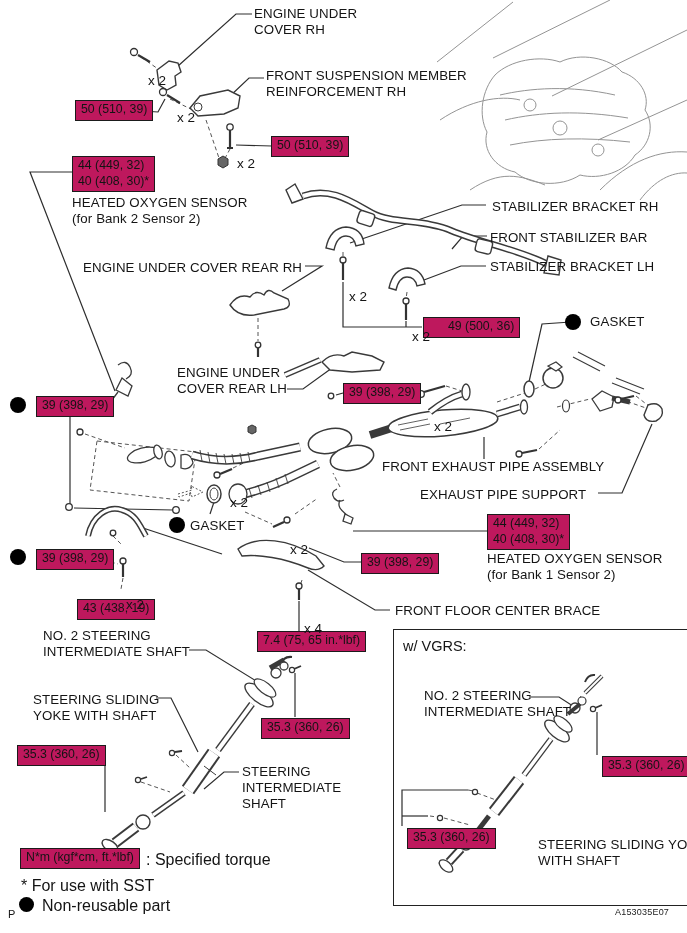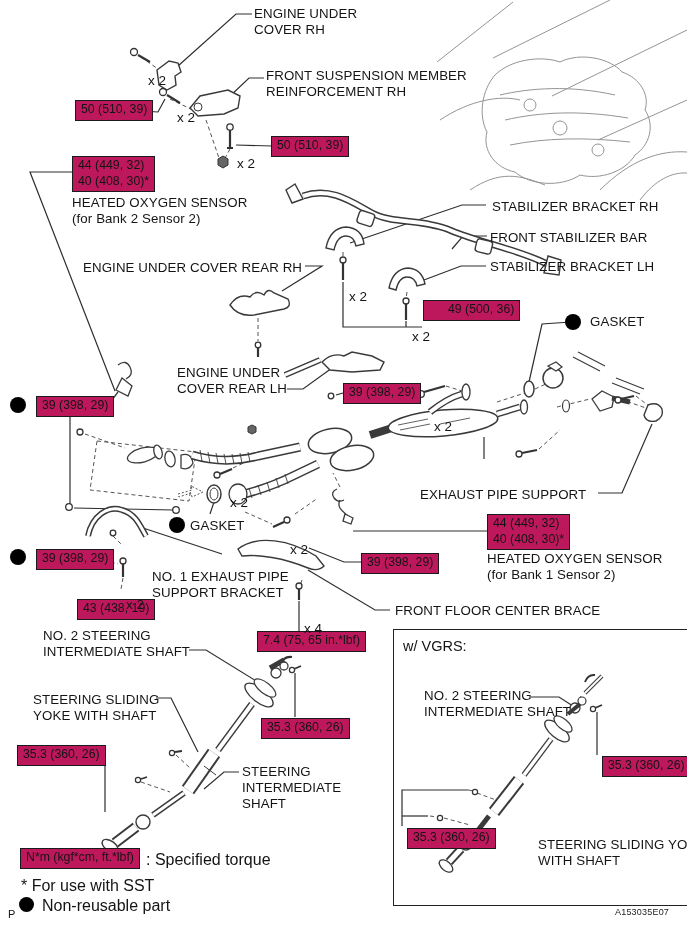--- a/index.html
+++ b/index.html
@@ -310,40 +310,39 @@
 REINFORCEMENT RH</div>
   <div class="lbl" style="left:72px;top:195px;">HEATED OXYGEN SENSOR
 (for Bank 2 Sensor 2)</div>
   <div class="lbl" style="left:492px;top:199px;">STABILIZER BRACKET RH</div>
   <div class="lbl" style="left:490px;top:230px;">FRONT STABILIZER BAR</div>
   <div class="lbl" style="left:490px;top:259px;">STABILIZER BRACKET LH</div>
   <div class="lbl" style="left:83px;top:260px;">ENGINE UNDER COVER REAR RH</div>
   <div class="lbl" style="left:177px;top:365px;">ENGINE UNDER
 COVER REAR LH</div>
   <div class="lbl" style="left:590px;top:314px;">GASKET</div>
+  <div class="lbl" style="left:382px;top:459px;">FRONT EXHAUST PIPE ASSEMBLY</div>
   <div class="lbl" style="left:420px;top:487px;">EXHAUST PIPE SUPPORT</div>
   <div class="lbl" style="left:190px;top:518px;">GASKET</div>
   <div class="lbl" style="left:487px;top:551px;">HEATED OXYGEN SENSOR
 (for Bank 1 Sensor 2)</div>
-  <div class="lbl" style="left:152px;top:569px;">NO. 1 EXHAUST PIPE
-SUPPORT BRACKET</div>
   <div class="lbl" style="left:395px;top:603px;">FRONT FLOOR CENTER BRACE</div>
   <div class="lbl" style="left:43px;top:628px;">NO. 2 STEERING
 INTERMEDIATE SHAFT</div>
   <div class="lbl" style="left:33px;top:692px;">STEERING SLIDING
 YOKE WITH SHAFT</div>
   <div class="lbl" style="left:242px;top:764px;">STEERING
 INTERMEDIATE
 SHAFT</div>
 
   <div class="tbox" style="left:75px;top:100px;">50 (510, 39)</div>
   <div class="tbox" style="left:271px;top:136px;">50 (510, 39)</div>
   <div class="tbox" style="left:72px;top:156px;">44 (449, 32)
 40 (408, 30)*</div>
-  <div class="tbox" style="left:423px;top:300px;padding-left:24px;">49 (500, 36)</div>
+  <div class="tbox" style="left:423px;top:317px;padding-left:24px;">49 (500, 36)</div>
   <div class="tbox" style="left:36px;top:396px;">39 (398, 29)</div>
   <div class="tbox" style="left:343px;top:383px;">39 (398, 29)</div>
   <div class="tbox" style="left:36px;top:549px;">39 (398, 29)</div>
   <div class="tbox" style="left:361px;top:553px;">39 (398, 29)</div>
   <div class="tbox" style="left:77px;top:599px;">43 (438, 19)</div>
   <div class="tbox" style="left:487px;top:514px;">44 (449, 32)
 40 (408, 30)*</div>
   <div class="tbox" style="left:257px;top:631px;">7.4 (75, 65 in.*lbf)</div>
   <div class="tbox" style="left:261px;top:718px;">35.3 (360, 26)</div>
   <div class="tbox" style="left:17px;top:745px;">35.3 (360, 26)</div>

